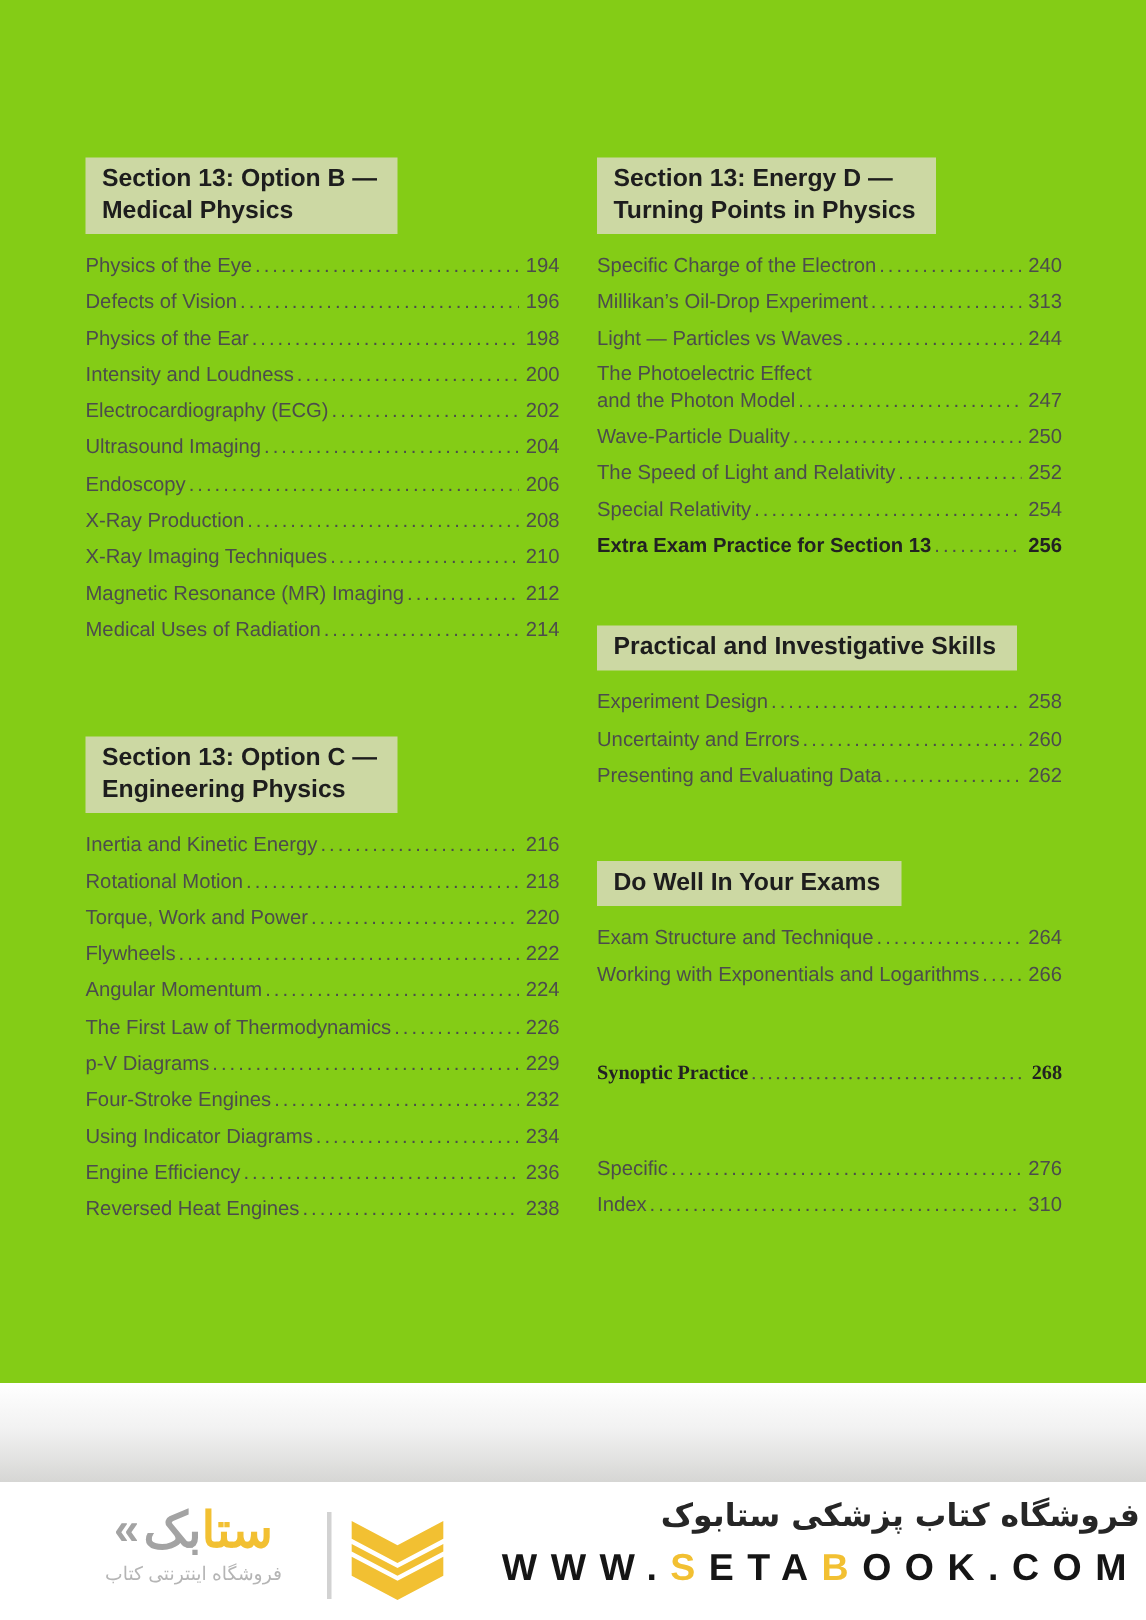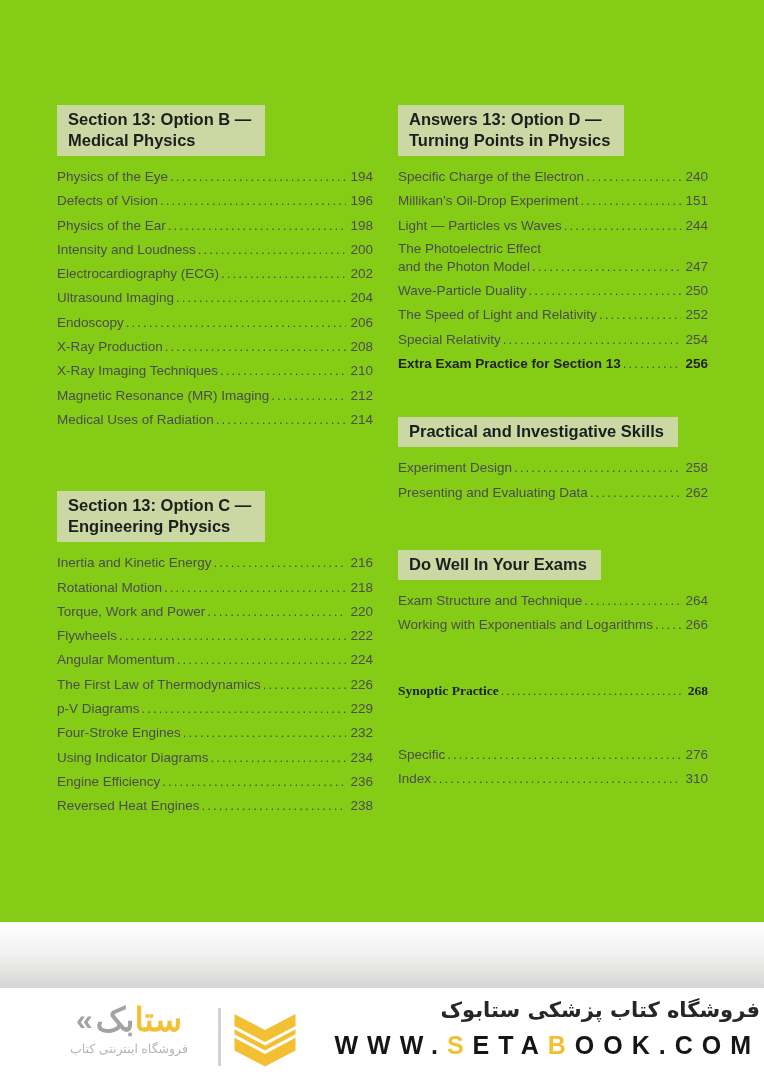--- a/index.html
+++ b/index.html
@@ -224,36 +224,36 @@
           <div class="row-main">
             <span class="label">Reversed Heat Engines</span>
             <span class="leader"></span>
             <span class="pagenum">238</span>
           </div>
         </li>
       </ul>
     </div>
   <div class="toc-column col-right">
       <div class="header-box" style="display: block; width: fit-content;">
-        <div>Answers 13: Option D —</div>
+        <div>Section 13: Energy D —</div>
         <div>Turning Points in Physics</div>
       </div>
       <ul class="toc-entries">
         <li class="toc-row">
           <div class="row-main">
             <span class="label">Specific Charge of the Electron</span>
             <span class="leader"></span>
             <span class="pagenum">240</span>
           </div>
         </li>
         <li class="toc-row">
           <div class="row-main">
             <span class="label">Millikan’s Oil-Drop Experiment</span>
             <span class="leader"></span>
-            <span class="pagenum">151</span>
+            <span class="pagenum">313</span>
           </div>
         </li>
         <li class="toc-row">
           <div class="row-main">
             <span class="label">Light — Particles vs Waves</span>
             <span class="leader"></span>
             <span class="pagenum">244</span>
           </div>
         </li>
         <li class="toc-row">
@@ -295,20 +295,27 @@
       </ul>
       <div class="header-box" style="margin-top: 42px; display: block; width: fit-content;">
         <div>Practical and Investigative Skills</div>
       </div>
       <ul class="toc-entries">
         <li class="toc-row">
           <div class="row-main">
             <span class="label">Experiment Design</span>
             <span class="leader"></span>
             <span class="pagenum">258</span>
+          </div>
+        </li>
+        <li class="toc-row">
+          <div class="row-main">
+            <span class="label">Uncertainty and Errors</span>
+            <span class="leader"></span>
+            <span class="pagenum">260</span>
           </div>
         </li>
         <li class="toc-row">
           <div class="row-main">
             <span class="label">Presenting and Evaluating Data</span>
             <span class="leader"></span>
             <span class="pagenum">262</span>
           </div>
         </li>
       </ul>

